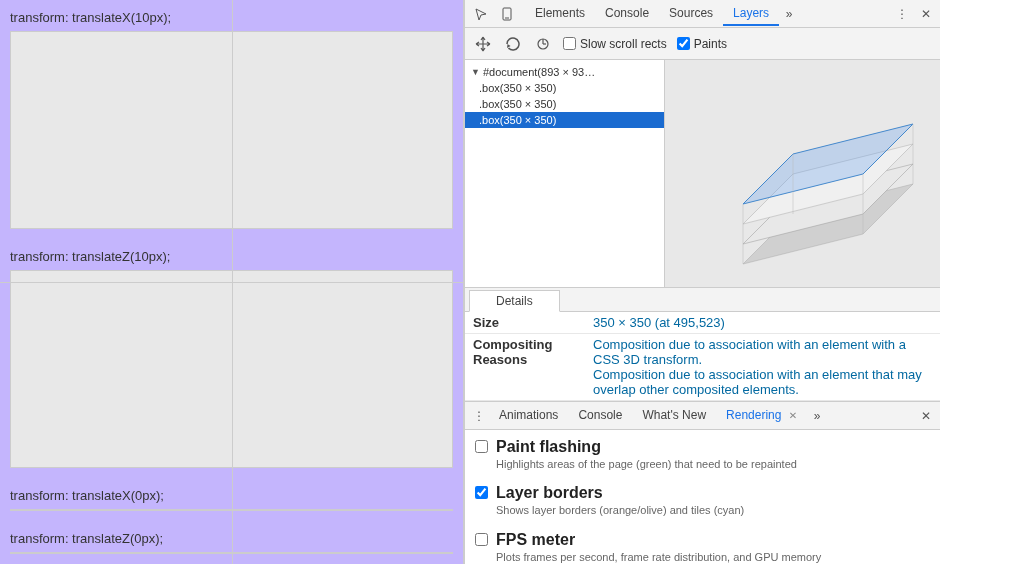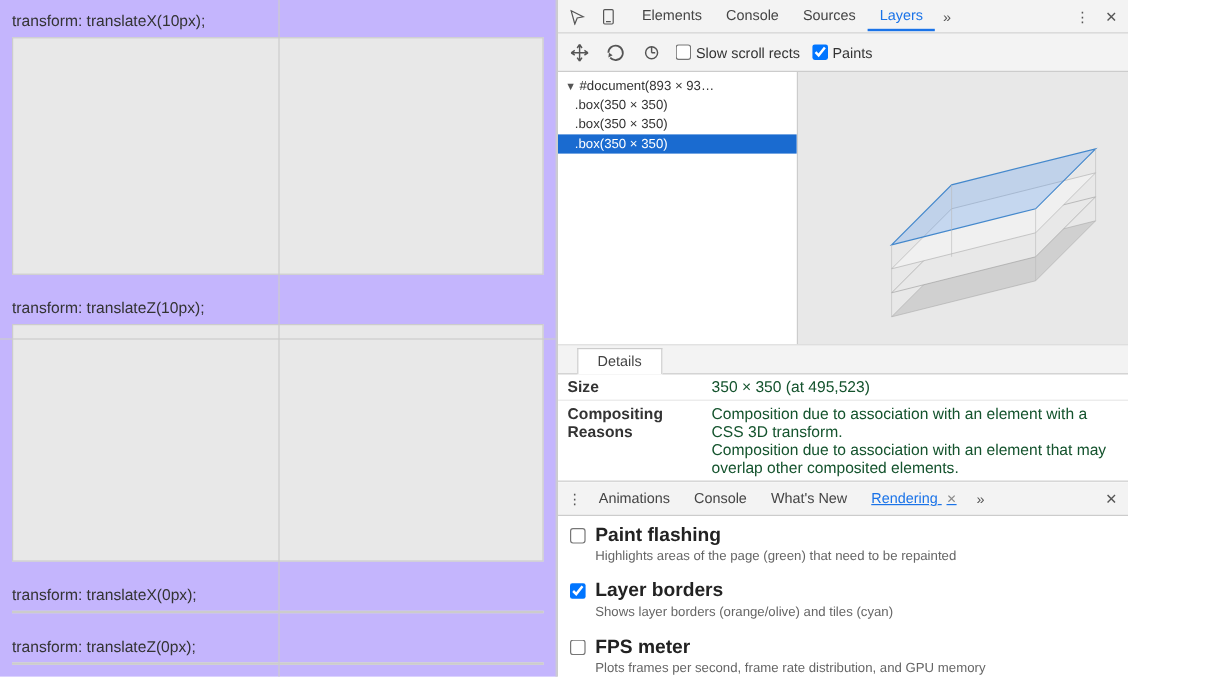--- a/index.html
+++ b/index.html
@@ -179,29 +179,29 @@
       overflow: hidden;
     }
     .details-tab-bar {
       display: flex;
       border-bottom: 1px solid #ccc;
       background: #f3f3f3;
       height: 24px;
       align-items: flex-end;
     }
     .details-tab {
-      padding: 3px 16px;
+      padding: 3px 26px;
       font-size: 12px;
       color: #444;
       cursor: pointer;
       border-top: 1px solid #ccc;
       border-left: 1px solid #ccc;
       border-right: 1px solid #ccc;
       background: #f3f3f3;
-      margin-left: 16px;
+      margin-left: 4px;
       text-align: center;
     }
     .details-tab.active {
       background: #fff;
       border-bottom: 1px solid #fff;
       margin-bottom: -1px;
     }
     .details-table {
       width: 100%;
       border-collapse: collapse;
@@ -211,21 +211,21 @@
       padding: 3px 8px;
       vertical-align: top;
       border-bottom: 1px solid #e8e8e8;
     }
     .details-table td:first-child {
       font-weight: bold;
       width: 120px;
       color: #333;
     }
     .details-table td:last-child {
-      color: #14532d;
+      color: #0369a1;
     }
 
     
     .rendering-panel {
       flex: 1;
       background: #fff;
       display: flex;
       flex-direction: column;
       overflow: hidden;
     }
@@ -241,21 +241,20 @@
     .rendering-tab {
       padding: 16px 10px;
       font-size: 12px;
       color: #444;
       cursor: pointer;
       border-bottom: 2px solid transparent;
     }
     .rendering-tab.active {
       color: #1a73e8;
       border-bottom: 2px solid #1a73e8;
-      text-decoration: underline;
     }
     .rendering-tab .close-x {
       margin-left: 4px;
       font-size: 10px;
       color: #888;
     }
     .rendering-more {
       width: 20px;
       display: flex; align-items: center; justify-content: center;
       color: #555;

